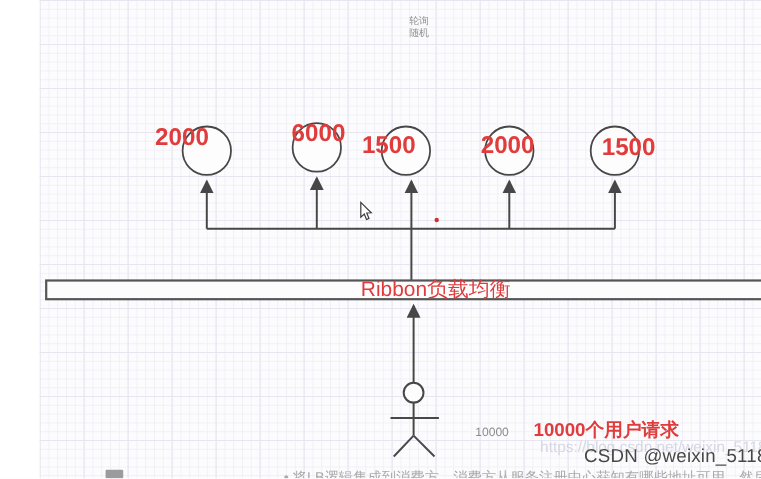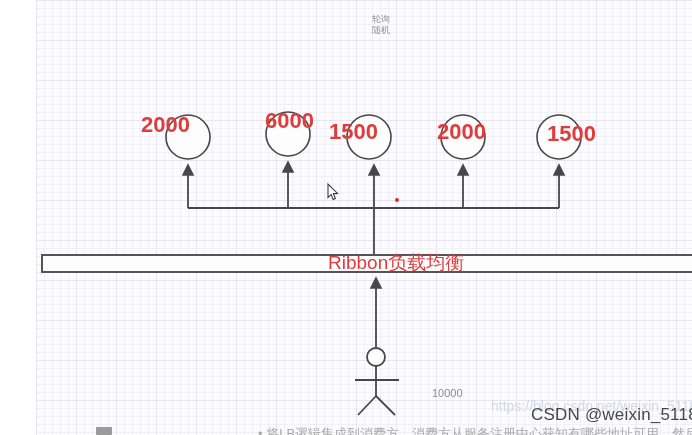--- a/index.html
+++ b/index.html
@@ -132,20 +132,21 @@
   <div class="abs cap-label cap-1">6000</div>
   <div class="abs cap-label cap-2">1500</div>
   <div class="abs cap-label cap-3">2000</div>
   <div class="abs cap-label cap-4">1500</div>
 
   <div class="abs ribbon-label">Ribbon负载均衡</div>
 
   <div class="abs red-dot"></div>
 
   <div class="abs count-gray">10000</div>
+  <div class="abs requests-red">10000个用户请求</div>
 
   <div class="abs wm-url">https://blog.csdn.net/weixin_51187662</div>
   <div class="abs csdn-credit">CSDN @weixin_51187662</div>
 
   <div class="abs bottom-clip">• 将LB逻辑集成到消费方，消费方从服务注册中心获知有哪些地址可用，然后自己再</div>
 
   <div class="abs toolbar-peek"></div>
 
   <div class="abs edge-frag f1"></div>
   <div class="abs edge-frag f2"></div>

